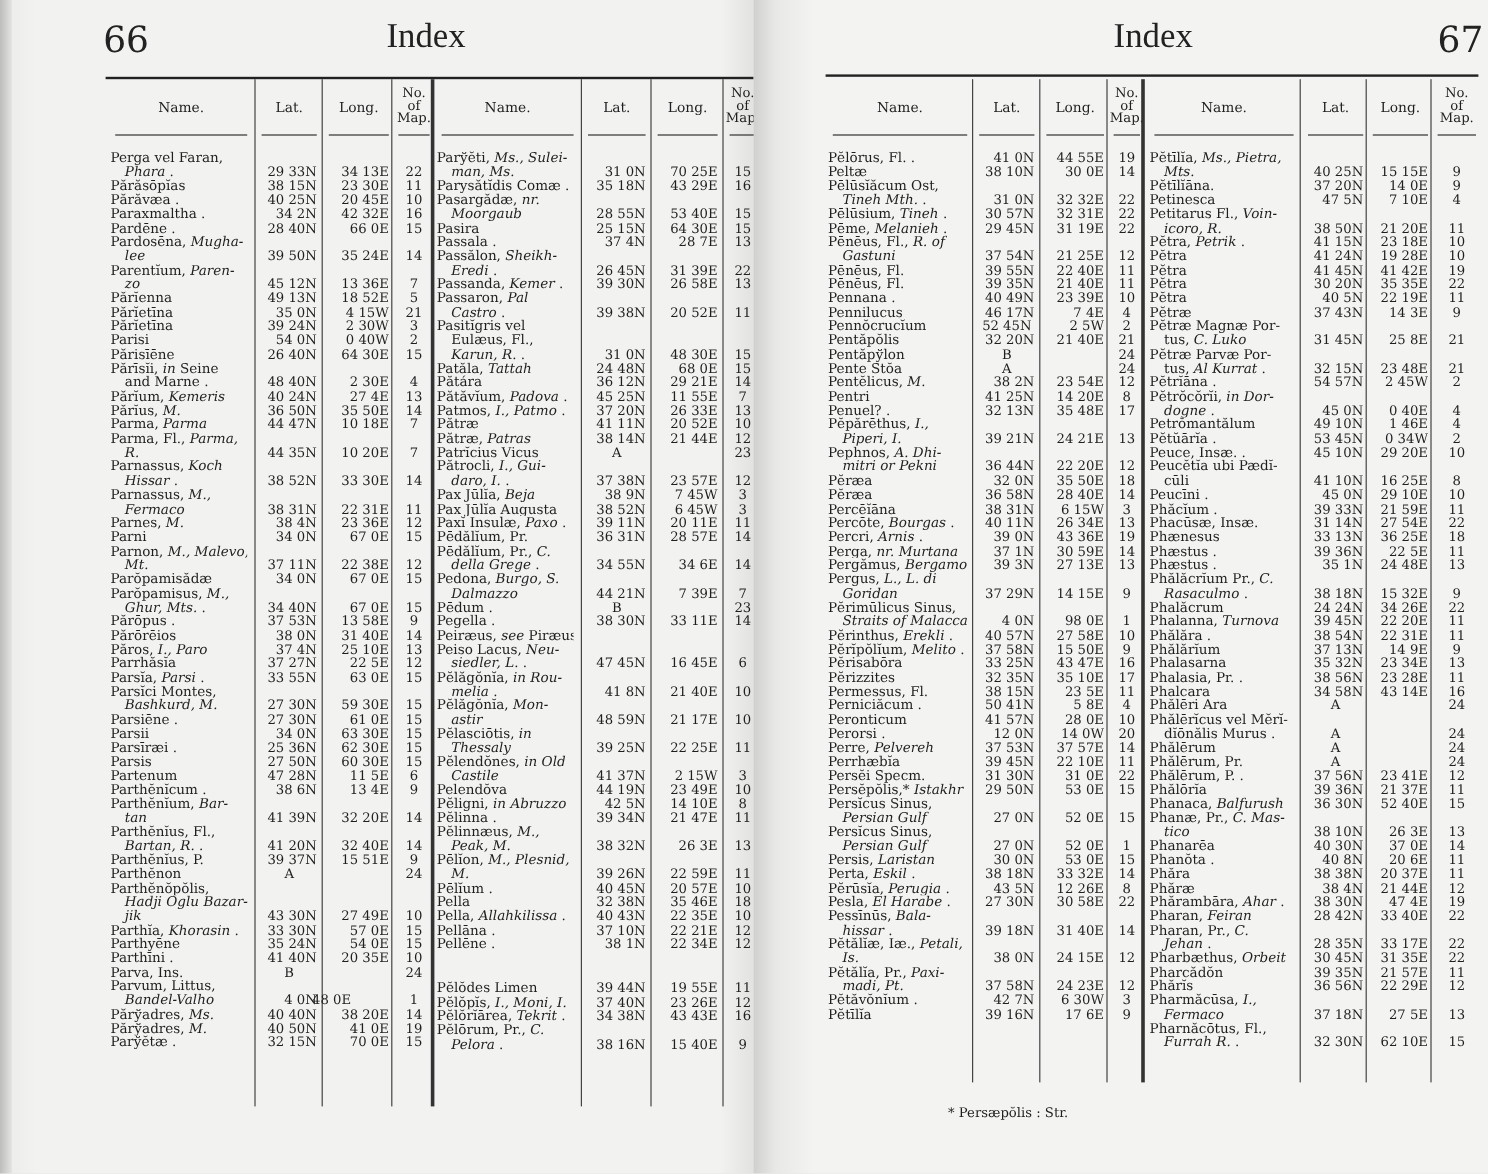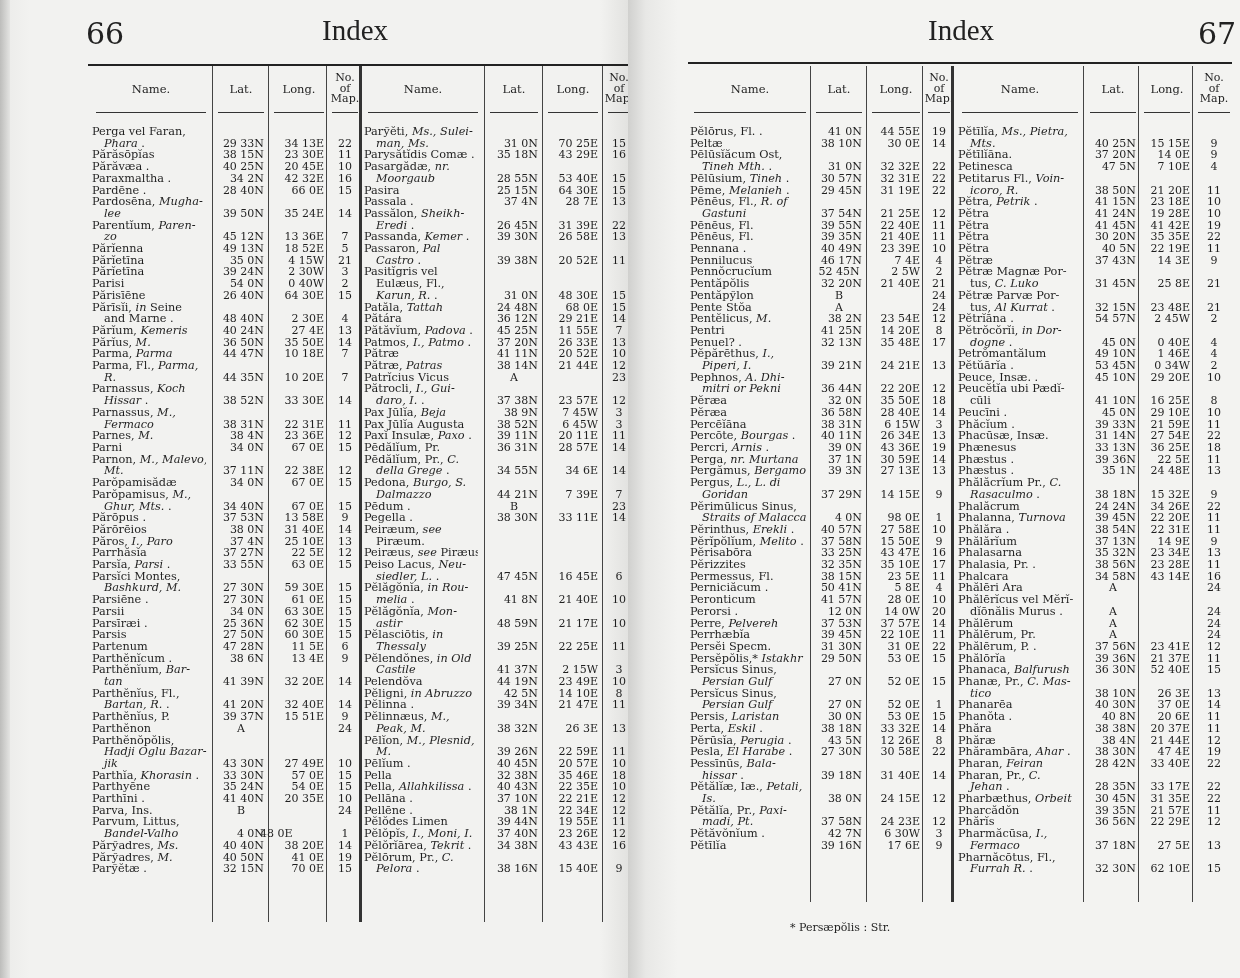--- a/index.html
+++ b/index.html
@@ -529,27 +529,20 @@
           <span class="num" style="left: 184px; width: 50px; text-align: right;"></span>
           <span class="num" style="left: 240px; width: 30px; text-align: center;">23</span>
         </div>
         <div class="row">
           <div class="nm" style="width: 114px;"><span>Pegella </span><span>.</span></div>
           <span class="num" style="left: 126px; width: 48px; text-align: right;">38 30N</span>
           <span class="num" style="left: 184px; width: 50px; text-align: right;">33 11E</span>
           <span class="num" style="left: 240px; width: 30px; text-align: center;">14</span>
         </div>
         <div class="row">
-          <div class="nm" style="width: 114px;"><span>Peiræum, </span><span style="font-style: italic;">see</span></div>
-          <div class="nm ln2" style="width: 114px;"><span>Piræum.</span></div>
-          <span class="num" style="left: 126px; width: 48px; text-align: right;"></span>
-          <span class="num" style="left: 184px; width: 50px; text-align: right;"></span>
-          <span class="num" style="left: 240px; width: 30px; text-align: center;"></span>
-        </div>
-        <div class="row">
           <div class="nm" style="width: 114px;"><span>Peiræus, </span><span style="font-style: italic;">see </span><span>Piræus.</span></div>
           <span class="num" style="left: 126px; width: 48px; text-align: right;"></span>
           <span class="num" style="left: 184px; width: 50px; text-align: right;"></span>
           <span class="num" style="left: 240px; width: 30px; text-align: center;"></span>
         </div>
         <div class="row">
           <div class="nm" style="width: 114px;"><span>Peiso </span><span>Lacus, </span><span style="font-style: italic;">Neu-</span></div>
           <div class="nm ln2" style="width: 114px;"><span style="font-style: italic;">siedler, </span><span style="font-style: italic;">L. </span><span>.</span></div>
           <span class="num" style="left: 126px; width: 48px; text-align: right;">47 45N</span>
           <span class="num" style="left: 184px; width: 50px; text-align: right;">16 45E</span>
@@ -639,21 +632,21 @@
           <span class="num" style="left: 184px; width: 50px; text-align: right;">22 21E</span>
           <span class="num" style="left: 240px; width: 30px; text-align: center;">12</span>
         </div>
         <div class="row">
           <div class="nm" style="width: 114px;"><span>Pellēne </span><span>.</span></div>
           <span class="num" style="left: 126px; width: 48px; text-align: right;">38 1N</span>
           <span class="num" style="left: 184px; width: 50px; text-align: right;">22 34E</span>
           <span class="num" style="left: 240px; width: 30px; text-align: center;">12</span>
         </div>
         <div class="row">
-          <div class="nm" style="width: 114px;"><span>Pĕlŏdes </span><span>Limen</span></div>
+          <div class="nm" style="width: 114px; margin-top: 25px;"><span>Pĕlŏdes </span><span>Limen</span></div>
           <span class="num" style="left: 126px; width: 48px; text-align: right;">39 44N</span>
           <span class="num" style="left: 184px; width: 50px; text-align: right;">19 55E</span>
           <span class="num" style="left: 240px; width: 30px; text-align: center;">11</span>
         </div>
         <div class="row">
           <div class="nm" style="width: 114px;"><span>Pĕlŏpĭs, </span><span style="font-style: italic;">I., </span><span style="font-style: italic;">Moni, </span><span style="font-style: italic;">I.</span></div>
           <span class="num" style="left: 126px; width: 48px; text-align: right;">37 40N</span>
           <span class="num" style="left: 184px; width: 50px; text-align: right;">23 26E</span>
           <span class="num" style="left: 240px; width: 30px; text-align: center;">12</span>
         </div>

